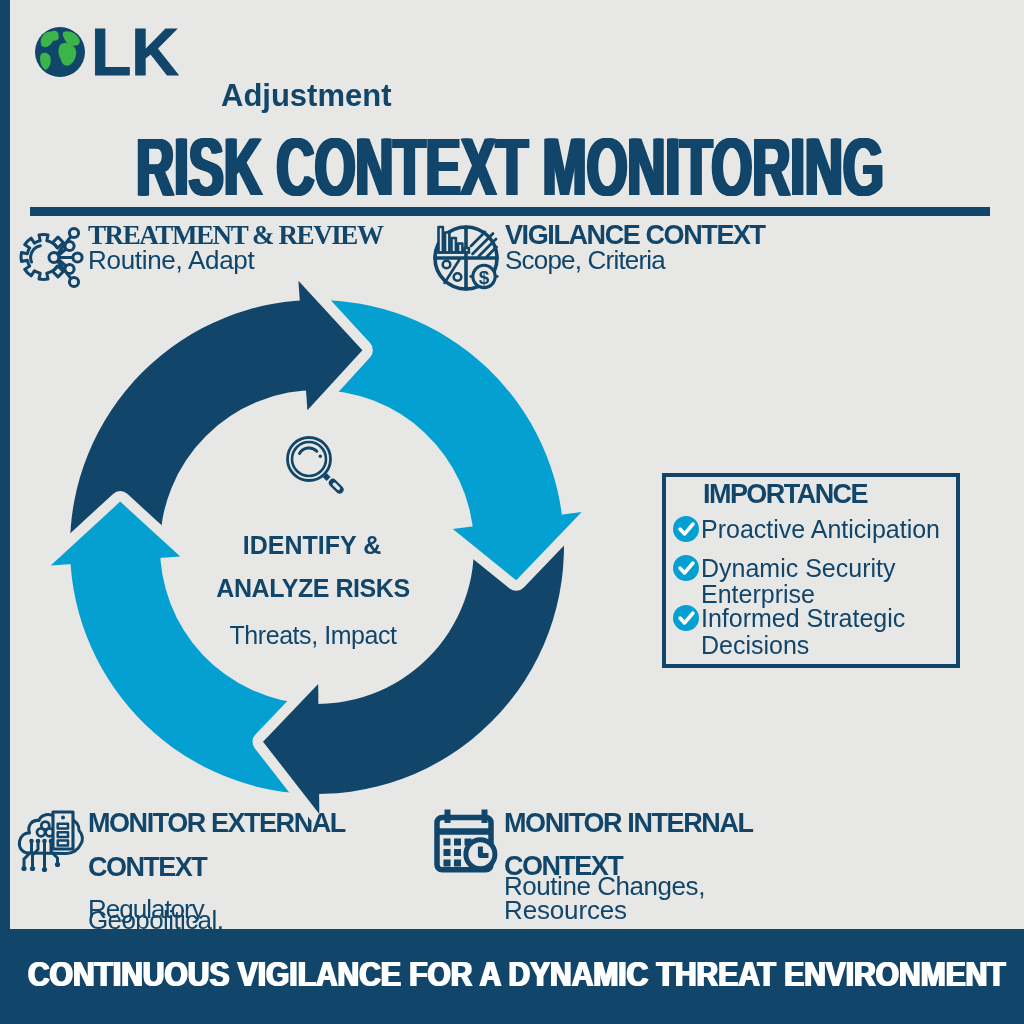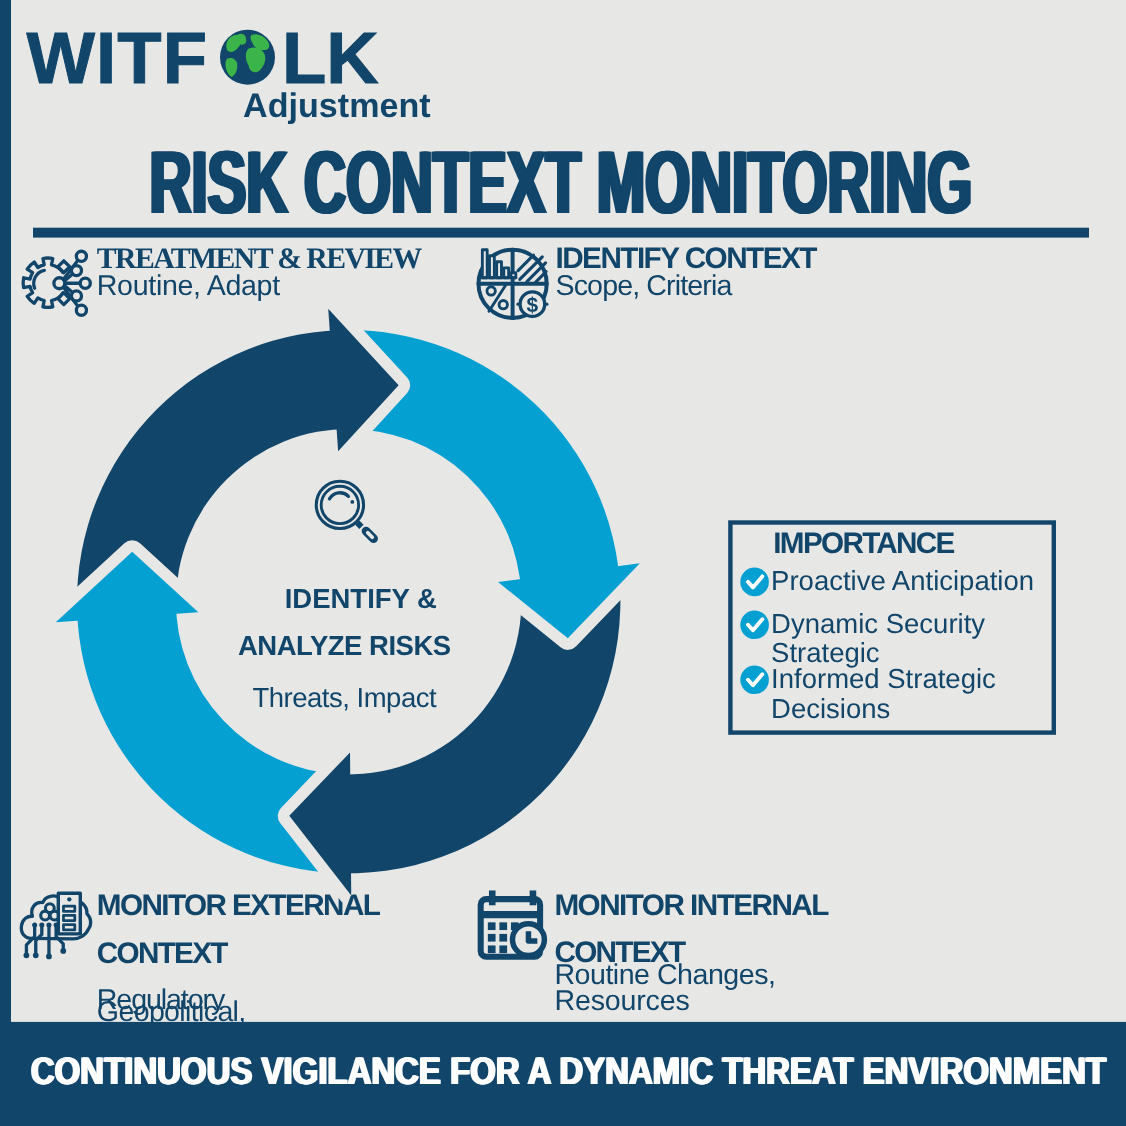--- a/index.html
+++ b/index.html
@@ -10,60 +10,59 @@
   .b{font-weight:bold;}
   .cy{transform:translateY(-50%);}
   .cc{transform:translate(-50%,-50%);}
 </style>
 </head>
 <body>
 
 <div class="abs" style="left:0;top:0;width:10px;height:1024px;background:#11456a;"></div>
 
 <div class="abs" id="logo" style="left:24px;top:52px;display:flex;align-items:center;transform:translateY(-50%);">
-  <span class="navy b" style="font-size:66px;letter-spacing:1px;-webkit-text-stroke:0.9px #11456a;">WITF</span>
   <svg width="52" height="52" viewBox="0 0 52 52" style="margin:0 -3px 0 10px;">
     <circle cx="26" cy="26" r="25" fill="#11456a"></circle>
     <path d="M7 18 C5.5 12 10 5.5 17 5.5 C21 3.5 25 6 24.5 9.5 C26 12.5 23 15.5 19.5 14.5 C17 18.5 13.5 22 10 21 C8 20.5 7.2 19.5 7 18 Z" fill="#3bb449"></path>
     <path d="M29.5 6 C35 3.5 43 7.5 45.5 13.5 C46.5 17 44.5 20 41 19.5 C36.5 20.5 32 17 30.5 13 C29 10.5 28 7.5 29.5 6 Z" fill="#3bb449"></path>
     <path d="M7.5 27.5 C11 25.5 15.5 27.5 16.5 31.5 C17.5 36.5 15.5 42 11.5 44 C8.5 42.5 6 37.5 6 32.5 C6 30.5 6.5 28.5 7.5 27.5 Z" fill="#3bb449"></path>
     <path d="M26.5 18.5 C31.5 15.5 38.5 17.5 41.5 23 C43.5 28.5 41 35 36.5 38.5 C32.5 41.5 27.5 38.5 27 33.5 C24 29 23.5 22 26.5 18.5 Z" fill="#3bb449"></path>
     </svg>
   <span class="navy b" style="font-size:66px;letter-spacing:0;margin-left:8px;-webkit-text-stroke:0.9px #11456a;">LK</span>
 </div>
 <div class="abs navy b cy" style="left:221px;top:96px;font-size:31px;">Adjustment</div>
 
 <div class="abs navy b" id="title" style="left:510px;top:167px;font-size:81px;transform:translate(-50%,-50%) scaleX(0.65);text-shadow:1.5px 0 0 #11456a,-1.5px 0 0 #11456a,2.9px 0 0 #11456a,-2.9px 0 0 #11456a;">RISK CONTEXT MONITORING</div>
 <div class="abs" style="left:30px;top:207px;width:960px;height:9px;background:#11456a;"></div>
 
 <div class="abs navy b cy" style="left:88px;top:235px;font-size:27px;letter-spacing:-1.42px;font-family:Liberation Serif, serif;">TREATMENT &amp; REVIEW</div>
 <div class="abs navy cy" style="left:88px;top:260px;font-size:26px;letter-spacing:-0.3px;">Routine, Adapt</div>
 
-<div class="abs navy b cy" style="left:505px;top:235px;font-size:27px;letter-spacing:-1.4px;">IDENTIFY CONTEXT</div>
+<div class="abs navy b cy" style="left:505px;top:235px;font-size:27px;letter-spacing:-1.4px;">VIGILANCE CONTEXT</div>
 <div class="abs navy cy" style="left:505px;top:260px;font-size:26px;letter-spacing:-0.8px;">Scope, Criteria</div>
 
 <div class="abs navy b cy" style="left:88px;top:823px;font-size:27px;letter-spacing:-1.45px;">MONITOR EXTERNAL</div>
 <div class="abs navy b cy" style="left:88px;top:867px;font-size:27px;letter-spacing:-1.55px;">CONTEXT</div>
 <div class="abs navy cy" style="left:88px;top:920px;font-size:26px;letter-spacing:-0.6px;">Geopolitical,</div>
 <div class="abs navy cy" style="left:88px;top:909px;font-size:26px;letter-spacing:-1px;">Regulatory</div>
 
 <div class="abs navy b cy" style="left:504px;top:823px;font-size:27px;letter-spacing:-1.4px;">MONITOR INTERNAL</div>
 <div class="abs navy b cy" style="left:504px;top:866px;font-size:27px;letter-spacing:-1.55px;">CONTEXT</div>
 <div class="abs navy cy" style="left:504px;top:886px;font-size:26px;letter-spacing:-0.45px;">Routine Changes,</div>
 <div class="abs navy cy" style="left:504px;top:910px;font-size:26px;letter-spacing:-0.15px;">Resources</div>
 
-<div class="abs navy b cc" style="left:312px;top:545px;font-size:25px;margin-left:16px;">IDENTIFY &amp;</div>
+<div class="abs navy b cc" style="left:312px;top:545px;font-size:25px;">IDENTIFY &amp;</div>
 <div class="abs navy b cc" style="left:313px;top:588px;font-size:25px;letter-spacing:-0.45px;">ANALYZE RISKS</div>
 <div class="abs navy cc" style="left:313px;top:619px;font-size:25px;letter-spacing:-0.45px;margin-top:16px;">Threats, Impact</div>
 
 <div class="abs" style="left:662px;top:473px;width:290px;height:187px;border:4px solid #11456a;"></div>
 <div class="abs navy b cy" style="left:703px;top:494px;font-size:27px;letter-spacing:-1.55px;">IMPORTANCE</div>
 <div class="abs navy cy" style="left:701px;top:529px;font-size:25px;">Proactive Anticipation</div>
 <div class="abs navy cy" style="left:701px;top:568px;font-size:25px;">Dynamic Security</div>
-<div class="abs navy cy" style="left:701px;top:594px;font-size:25px;">Strategic</div>
+<div class="abs navy cy" style="left:701px;top:594px;font-size:25px;">Enterprise</div>
 <div class="abs navy cy" style="left:701px;top:618px;font-size:25px;">Informed Strategic</div>
 <div class="abs navy cy" style="left:701px;top:645px;font-size:25px;">Decisions</div>
 
 <div class="abs" style="left:0;top:929px;width:1024px;height:95px;background:#11456a;"></div>
 <div class="abs b" id="banner" style="left:28px;top:974px;font-size:35px;color:#fff;transform:translateY(-50%) scaleX(0.856);transform-origin:left center;text-shadow:1.2px 0 0 #fff,-1.2px 0 0 #fff;">CONTINUOUS VIGILANCE FOR A DYNAMIC THREAT ENVIRONMENT</div>
 
 <svg class="abs" style="left:0;top:0;" width="1024" height="1024" viewBox="0 0 1024 1024">
 <defs>
 <style>
  .gap{fill:none;stroke:#e7e8e6;stroke-width:21;stroke-linejoin:round;}

